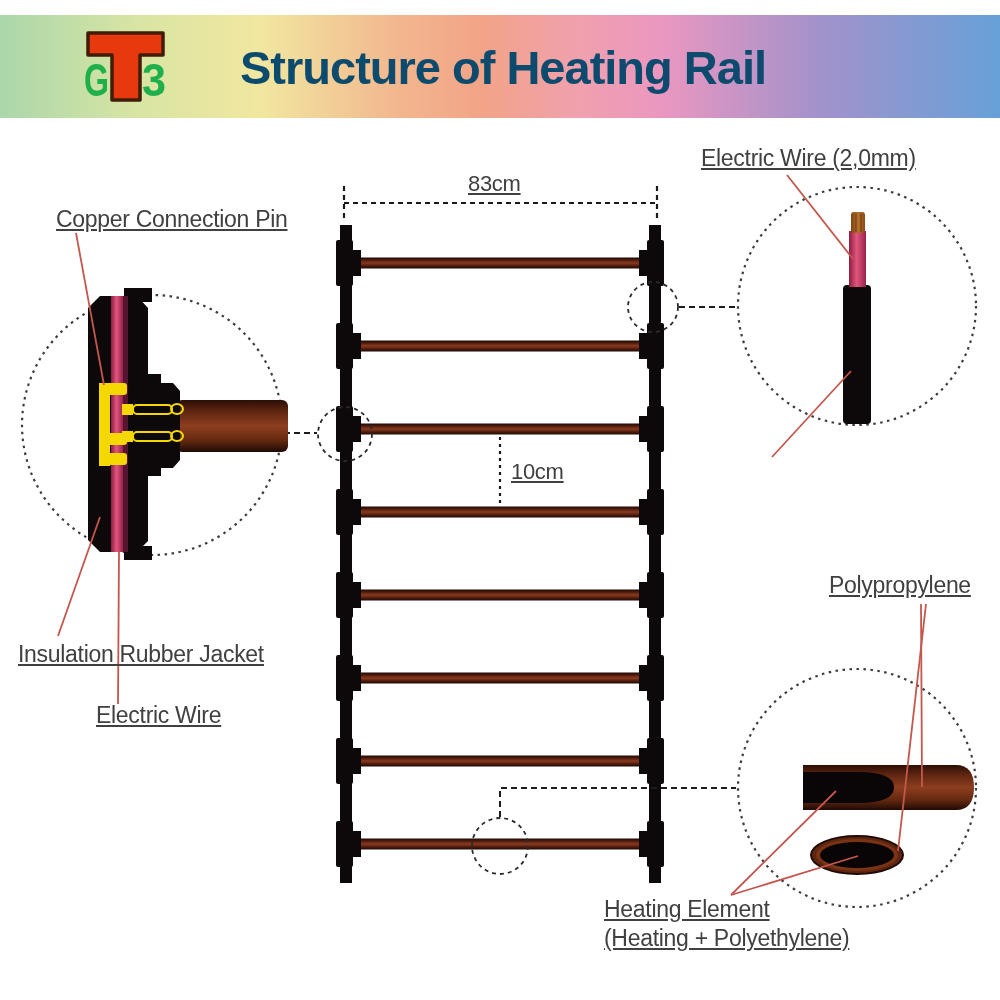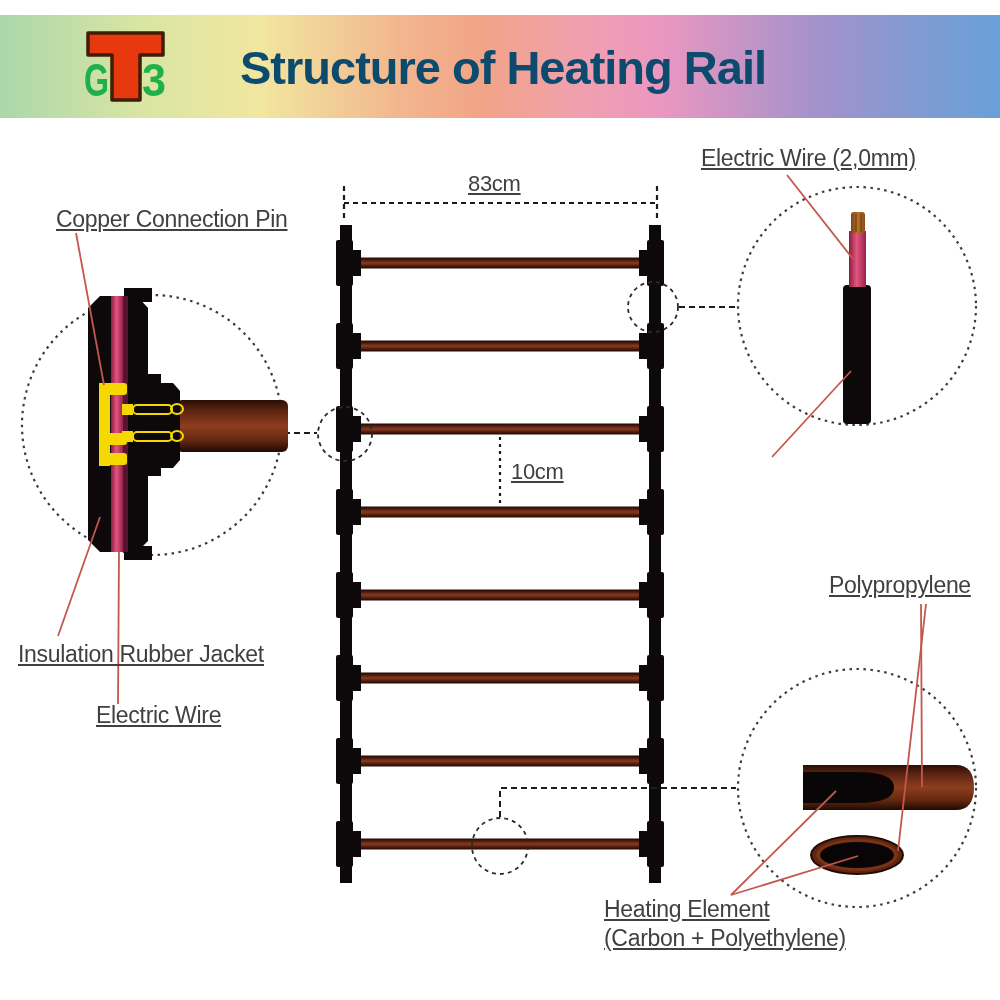--- a/index.html
+++ b/index.html
@@ -189,16 +189,16 @@
 
   <div class="label" style="left:28px;top:206px;margin-left:28px;">Copper Connection Pin</div>
   <div class="label" style="left:18px;top:641px;">Insulation Rubber Jacket</div>
   <div class="label" style="left:83px;top:702px;margin-left:13px;">Electric Wire</div>
 
   <div class="label" style="left:701px;top:145px;">Electric Wire (2,0mm)</div>
 
   <div class="label" style="left:829px;top:572px;">Polypropylene</div>
   <div class="label heat" style="left:604px;top:895px;">
     <div>Heating Element</div>
-    <div>(Carbon + Polyethylene)</div>
+    <div>(Heating + Polyethylene)</div>
   </div>
 
 </div>
 
 </body></html>

